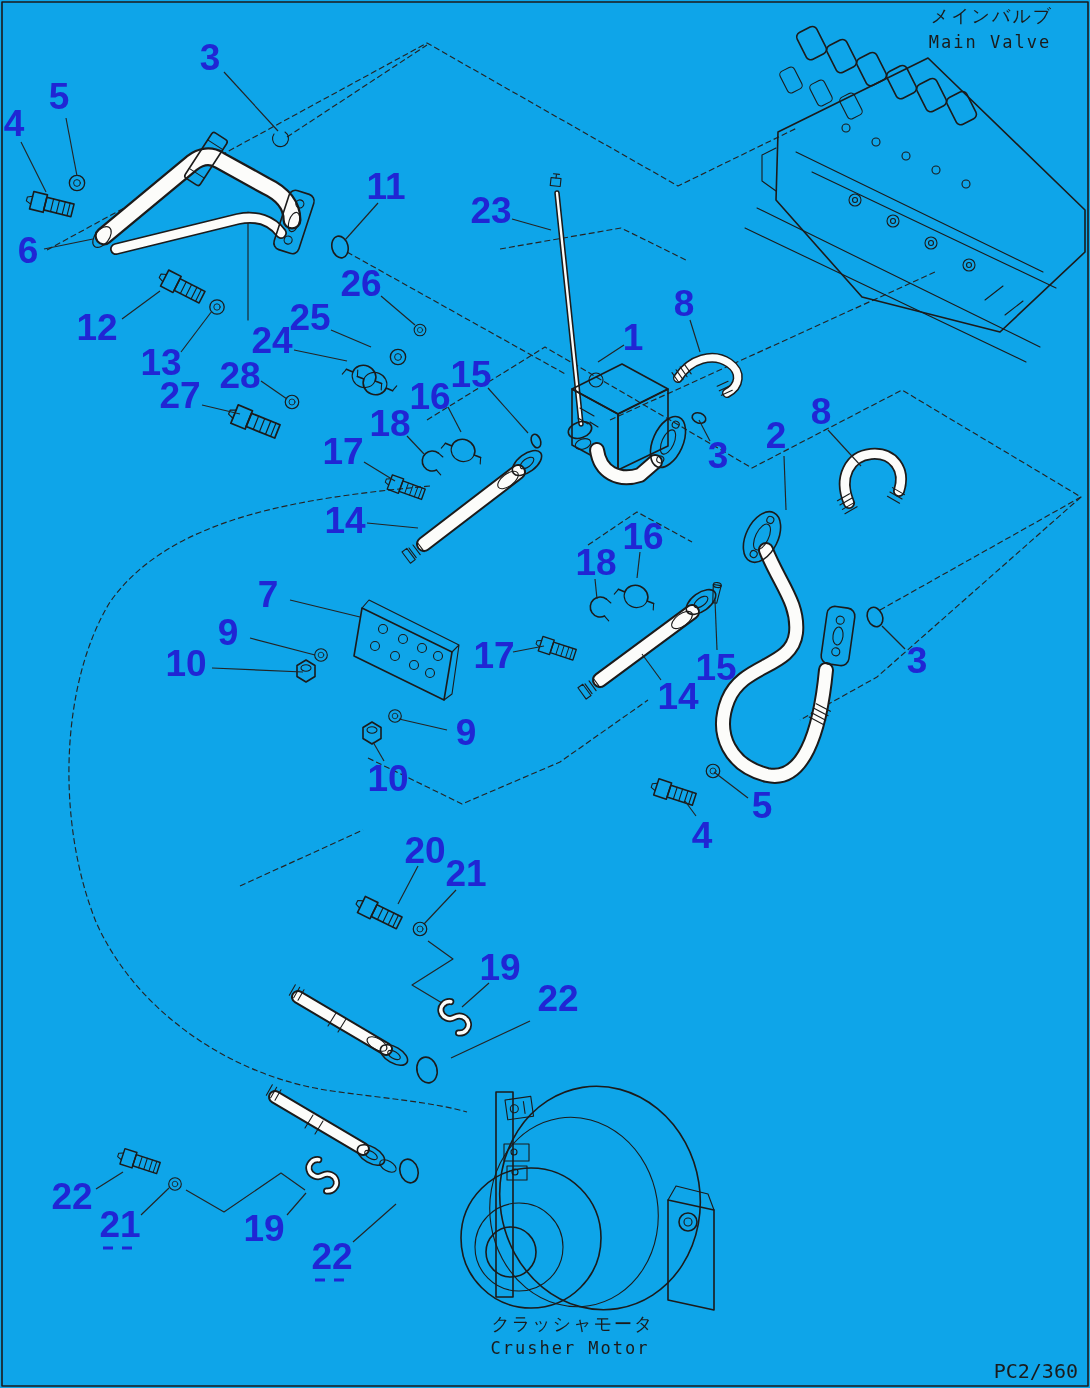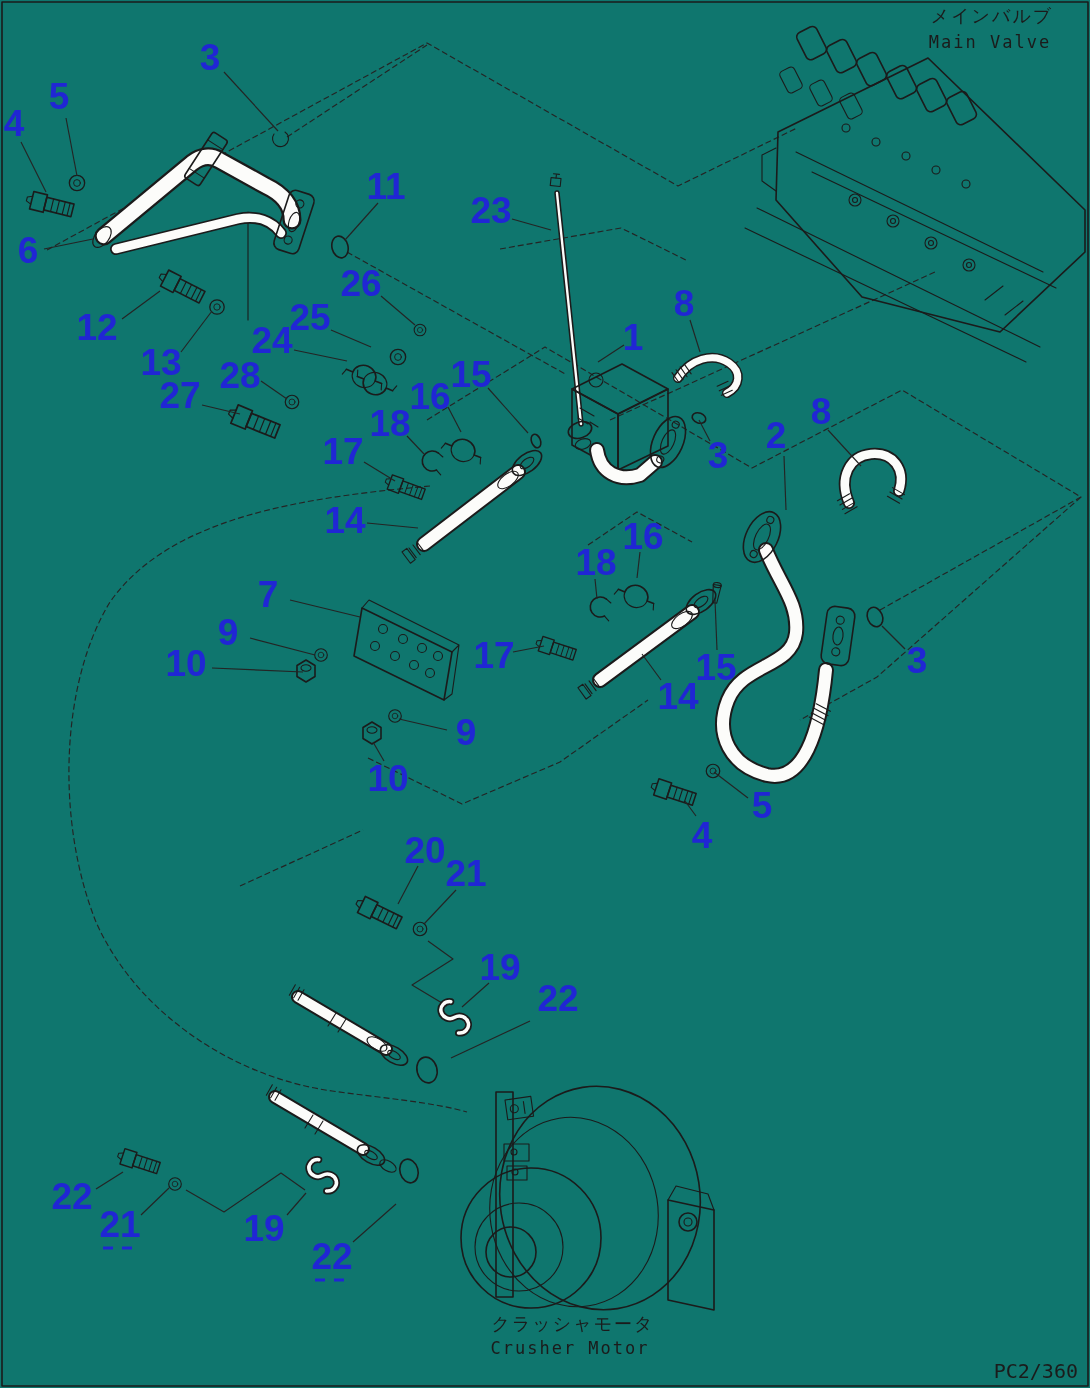--- a/index.html
+++ b/index.html
@@ -1,16 +1,16 @@
 <!DOCTYPE html>
 <html><head>
 <meta charset="utf-8">
 <style>
   html,body{margin:0;padding:0;background:#e8e8e4;}
-  #sheet{position:relative;width:1090px;height:1388px;background:#0f766e;overflow:hidden;
+  #sheet{position:relative;width:1090px;height:1388px;background:#0ea5e9;overflow:hidden;
          font-family:"Liberation Sans", sans-serif;}
   svg{display:block}
   .ol{fill:none;stroke:#1b1b1b;stroke-width:1.6;stroke-linejoin:round;stroke-linecap:round}
   .thin{fill:none;stroke:#1b1b1b;stroke-width:1.1;stroke-linejoin:round;stroke-linecap:round}
   .ph{fill:none;stroke:#242424;stroke-width:1.15;stroke-dasharray:6 3;stroke-linejoin:round}
   .ld{fill:none;stroke:#242424;stroke-width:1.15;stroke-linejoin:round}
   .tk{fill:none;stroke:#1b1b1b;stroke-linecap:round;stroke-linejoin:round}
   .tw{fill:none;stroke:#fcfcfa;stroke-linecap:round;stroke-linejoin:round}
   .jp{font-family:"Liberation Sans","DejaVu Sans",sans-serif;font-size:18px;letter-spacing:2px;
       fill:#1b1b1b;text-anchor:middle}

